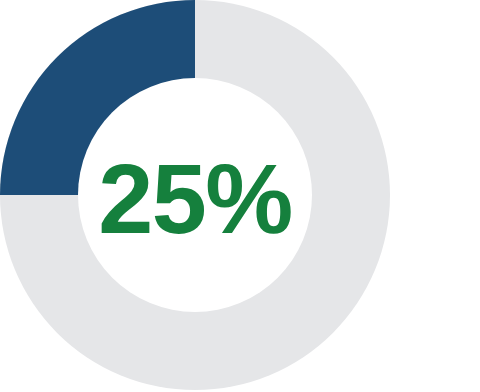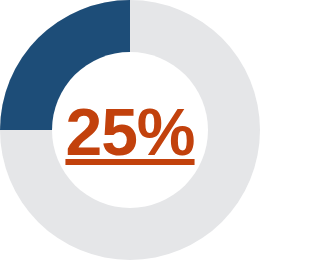--- a/index.html
+++ b/index.html
@@ -55,16 +55,16 @@
   <svg id="donut-svg" width="260" height="261" viewBox="0 0 260 261">
 
     <circle cx="130" cy="130" r="130" fill="#e5e6e8"></circle>
 
     <path d="M 130 130 L 130 0 A 130 130 0 0 0 0 129.99999999999997 Z" fill="#1d4d78"></path>
 
     <circle cx="130" cy="130" r="78" fill="#ffffff"></circle>
   </svg>
 
   <div id="center-label">
-    <span id="center-label-text" style="color: #c2410c; text-decoration: underline;">25%</span>
+    <span id="center-label-text" style="color: #15803d;">25%</span>
   </div>
 
 </div>
 
 </body></html>

